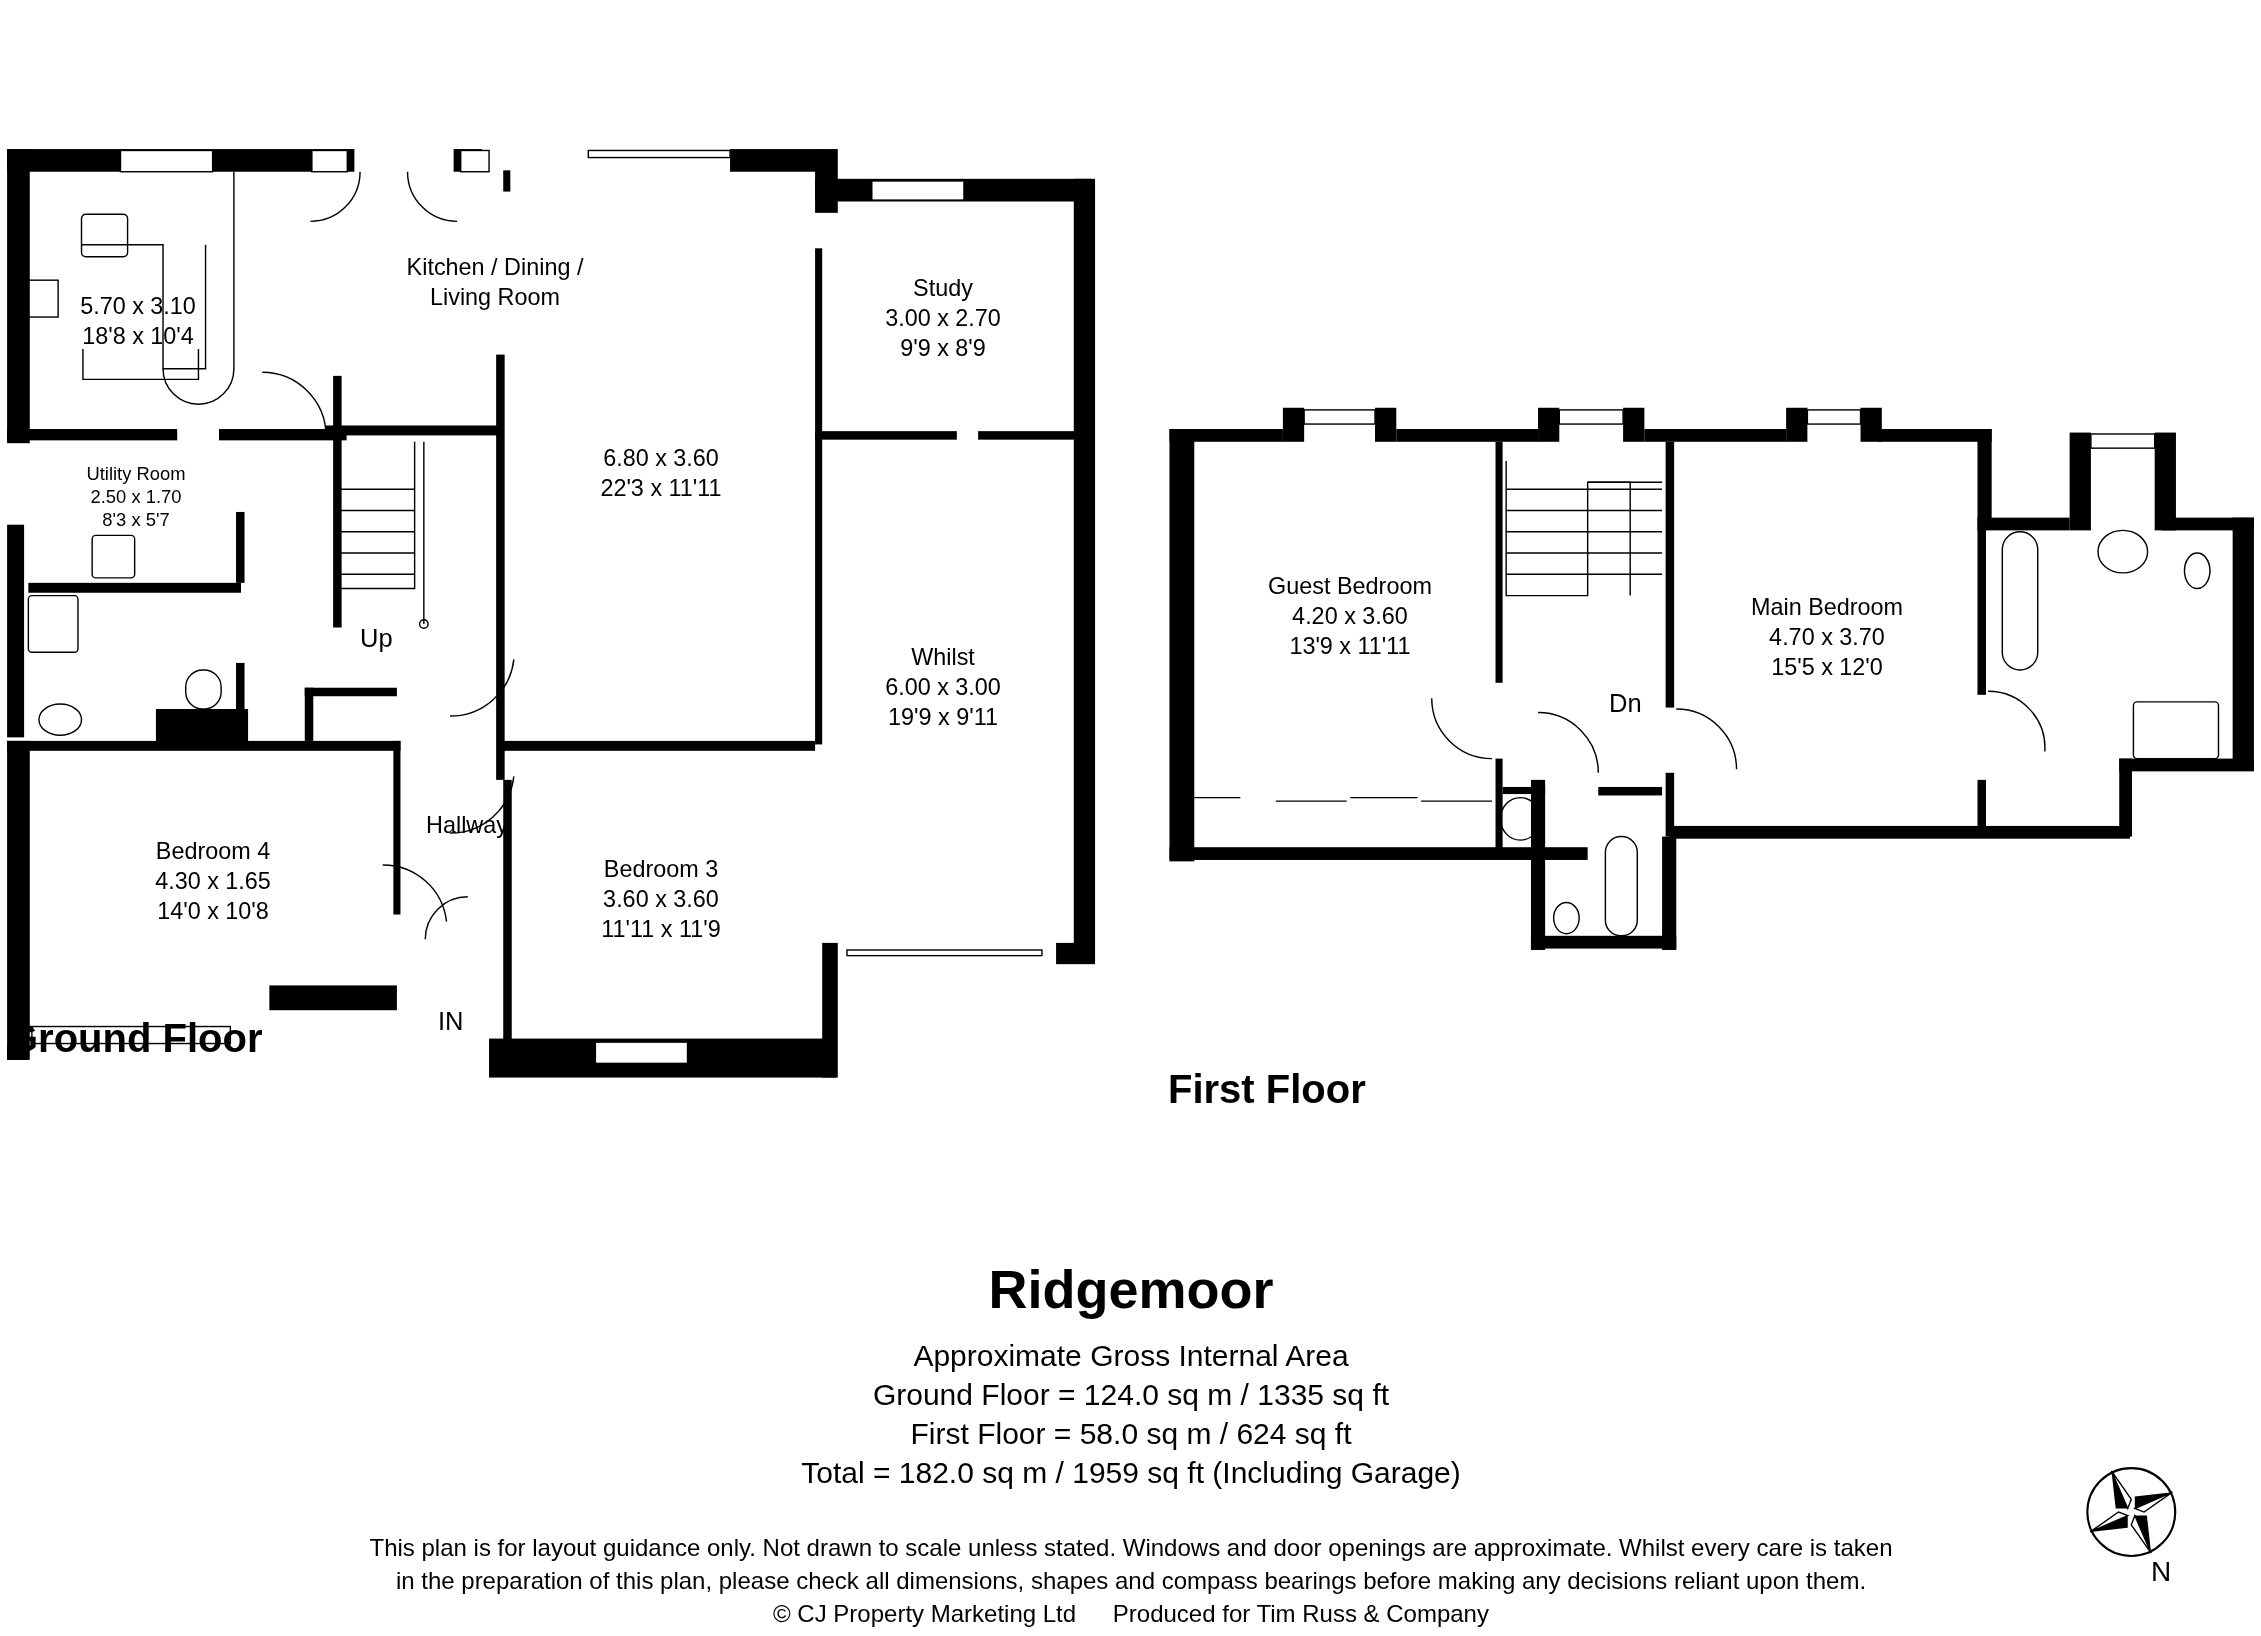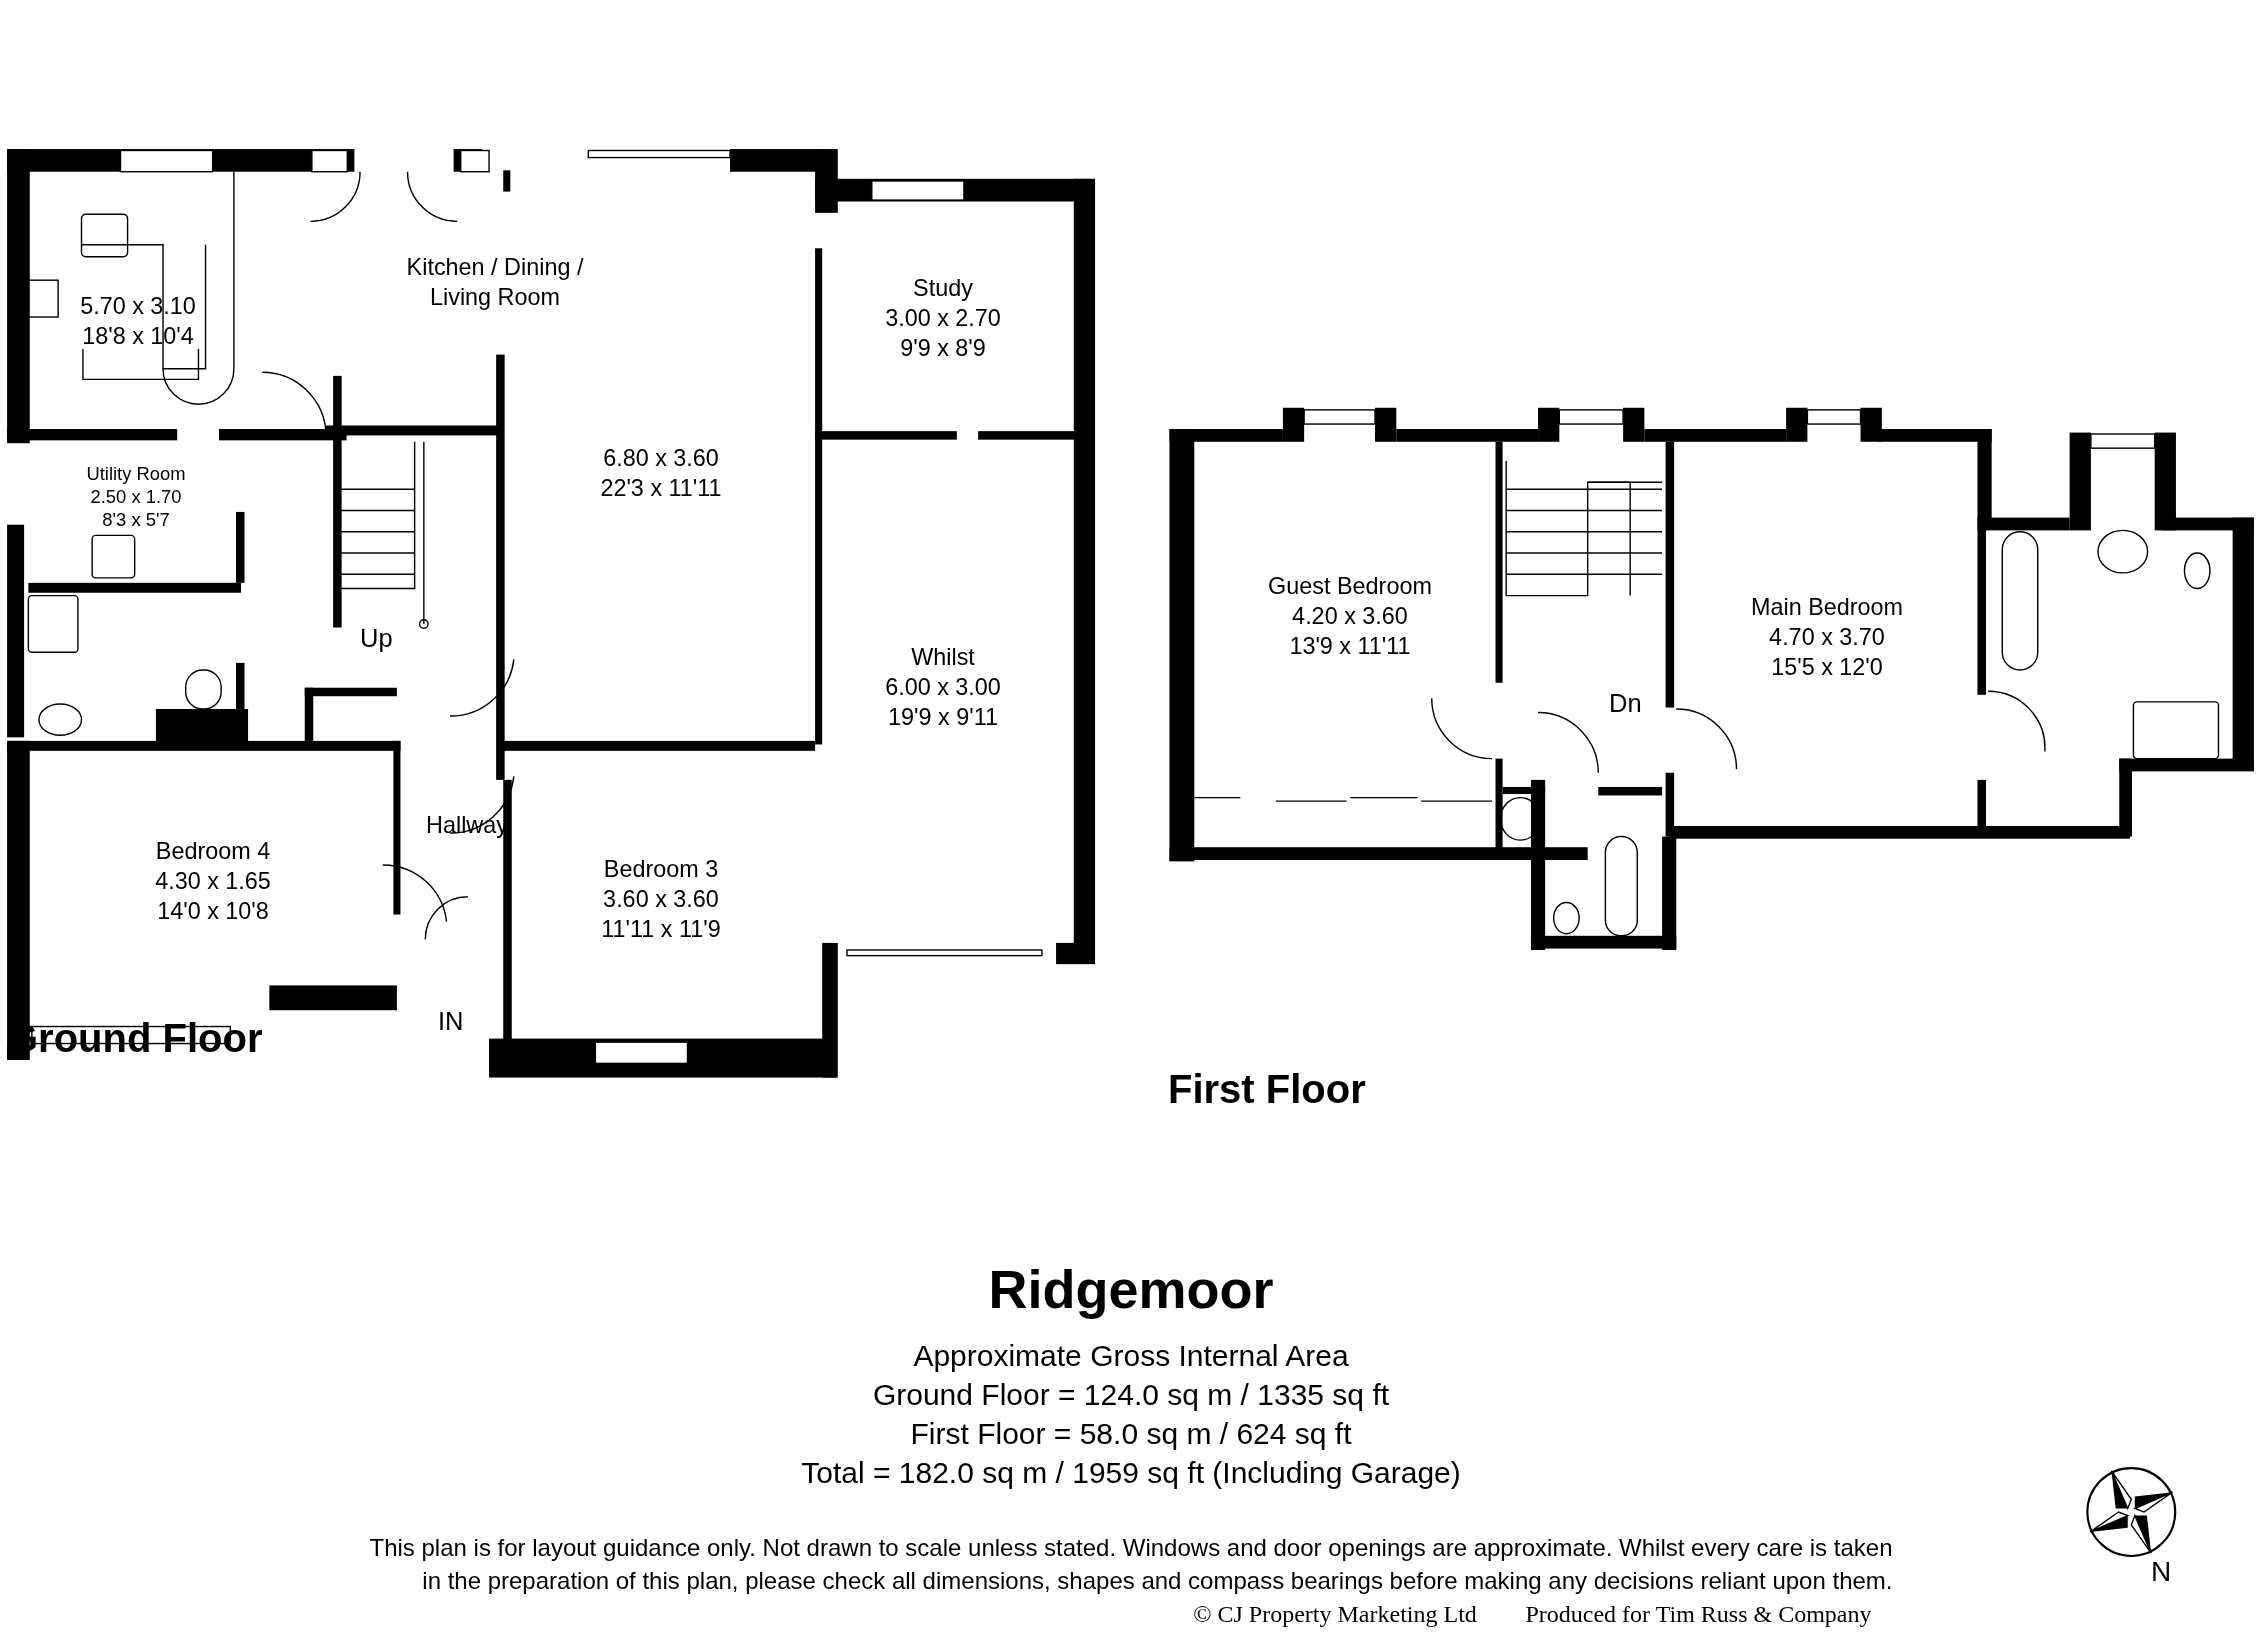--- a/index.html
+++ b/index.html
@@ -10,22 +10,22 @@
          transform:translateX(-50%); white-space:nowrap; }
   .lbl span { display:block; }
   .lbl.small { font-size:18.4px; line-height:23px; }
   .floor-title { position:absolute; font-weight:bold; font-size:40px; white-space:nowrap; }
   .title { position:absolute; left:1131px; top:1258px; transform:translateX(-50%);
            font-weight:bold; font-size:54px; }
   .areas { position:absolute; left:1131px; top:1336px; transform:translateX(-50%);
            text-align:center; font-size:30px; line-height:39px; white-space:nowrap; }
   .areas div { display:block; }
   .disclaimer { position:absolute; left:1131px; top:1531px; transform:translateX(-50%);
-                text-align:right; font-size:24px; line-height:33px; white-space:nowrap; }
-  .credits span { display:inline-block; margin:0 21px;font-family:Liberation Serif, serif; }
+                text-align:center; font-size:24px; line-height:33px; white-space:nowrap; }
+  .credits span { display:inline-block; margin:0 15px; }
   .tag { position:absolute; font-size:25.5px; }
 </style>
 </head>
 <body>
 
 <svg class="plan" width="2261" height="1637" viewBox="0 0 3190 2309">
   <g fill="#000">
 
     <rect x="10" y="210" width="490" height="32"></rect>
     <rect x="10" y="210" width="32" height="415"></rect>

